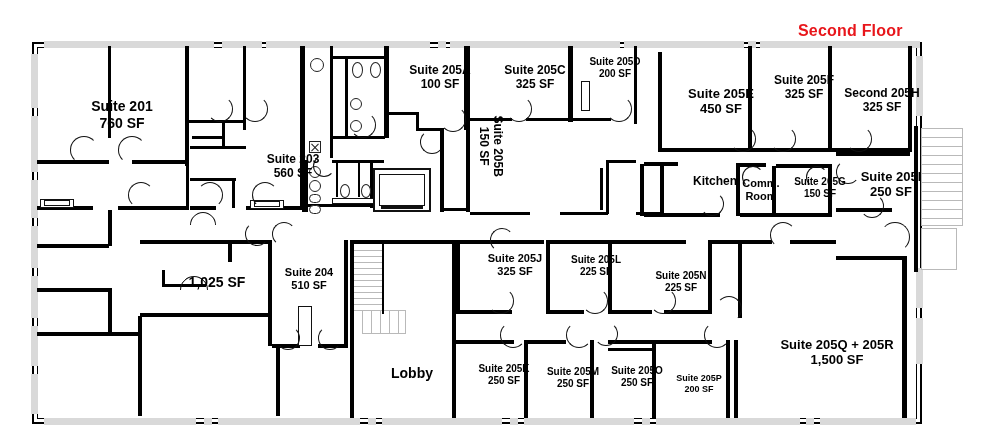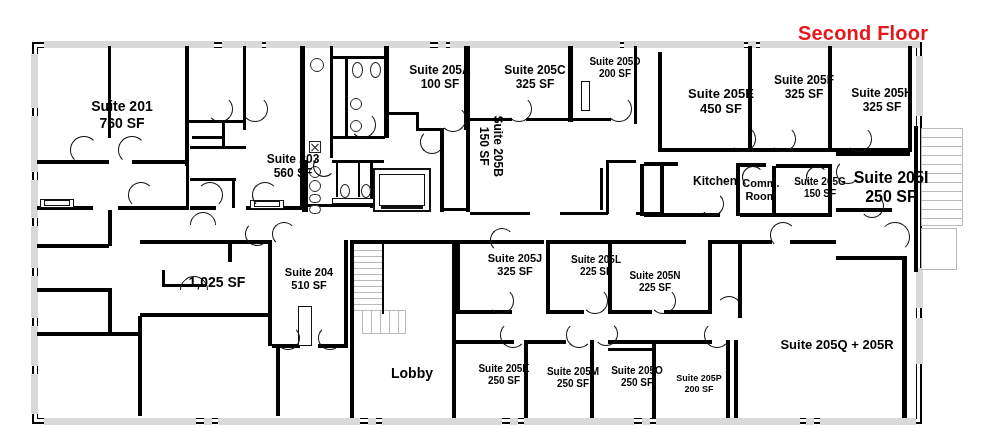--- a/index.html
+++ b/index.html
@@ -4,21 +4,21 @@
 <title>Second Floor Plan</title>
 <style>
   html,body{margin:0;padding:0;background:#ffffff;}
   body{font-family:"Liberation Sans", sans-serif;}
   #page{position:relative;width:984px;height:446px;background:#ffffff;overflow:hidden;}
 
   
   .floor-title{
     position:absolute;
     font-weight:bold;
-    font-size:20px;
+    font-size:16px;
     letter-spacing:.2px;
     white-space:nowrap;
   }
 
   
   .w{position:absolute;background:#000;}          
   .wall-h{height:3px;}
   .wall-v{width:3px;}
 
   
@@ -370,43 +370,43 @@
       </div>
       <div class="label" style="left: 758px; top: 73px; width: 92px; font-size: 12px;">
         <div>Suite 205F</div>
         <div>325 SF</div>
       </div>
       <div class="label" style="left: 778px; top: 176px; width: 84px; font-size: 10px;">
         <div>Suite 205G</div>
         <div>150 SF</div>
       </div>
       <div class="label" style="left: 836px; top: 86px; width: 92px; font-size: 12px;">
-        <div>Suite 205H</div>
+        <div>Second 205H</div>
         <div>325 SF</div>
       </div>
-      <div class="label" style="left: 849px; top: 169px; width: 84px; font-size: 16px;">
+      <div class="label" style="left: 849px; top: 169px; width: 84px; font-size: 13px;">
         <div>Suite 205I</div>
         <div>250 SF</div>
       </div>
       <div class="label" style="left: 162px; top: 274px; width: 110px; font-size: 14px;">
         <div>1,025 SF</div>
       </div>
       <div class="label" style="left: 268px; top: 266px; width: 82px; font-size: 11px;">
         <div>Suite 204</div>
         <div>510 SF</div>
       </div>
       <div class="label" style="left: 473px; top: 252px; width: 84px; font-size: 11px;">
         <div>Suite 205J</div>
         <div>325 SF</div>
       </div>
       <div class="label" style="left: 556px; top: 254px; width: 80px; font-size: 10px;">
         <div>Suite 205L</div>
         <div>225 SF</div>
       </div>
-      <div class="label" style="left: 614px; top: 270px; width: 82px; font-size: 10px;">
+      <div class="label" style="left: 640px; top: 270px; width: 82px; font-size: 10px;">
         <div>Suite 205N</div>
         <div>225 SF</div>
       </div>
       <div class="label" style="left: 464px; top: 363px; width: 80px; font-size: 10px;">
         <div>Suite 205K</div>
         <div>250 SF</div>
       </div>
       <div class="label" style="left: 534px; top: 366px; width: 78px; font-size: 10px;">
         <div>Suite 205M</div>
         <div>250 SF</div>
@@ -414,20 +414,21 @@
       <div class="label" style="left: 598px; top: 365px; width: 78px; font-size: 10px;">
         <div>Suite 205O</div>
         <div>250 SF</div>
       </div>
       <div class="label" style="left: 661px; top: 373px; width: 76px; font-size: 9px;">
         <div>Suite 205P</div>
         <div>200 SF</div>
       </div>
       <div class="label" style="left: 762px; top: 337px; width: 150px; font-size: 13px;">
         <div>Suite 205Q + 205R</div>
+        <div>1,500 SF</div>
       </div>
       <div class="label" style="left: 680px; top: 174px; width: 70px; font-size: 12px;">
         <div>Kitchen</div>
       </div>
       <div class="label" style="left: 740px; top: 177px; width: 42px; font-size: 11px;">
         <div>Comm.</div>
         <div>Room</div>
       </div>
       <div class="label" style="left: 377px; top: 365px; width: 70px; font-size: 14px;">
         <div>Lobby</div>

